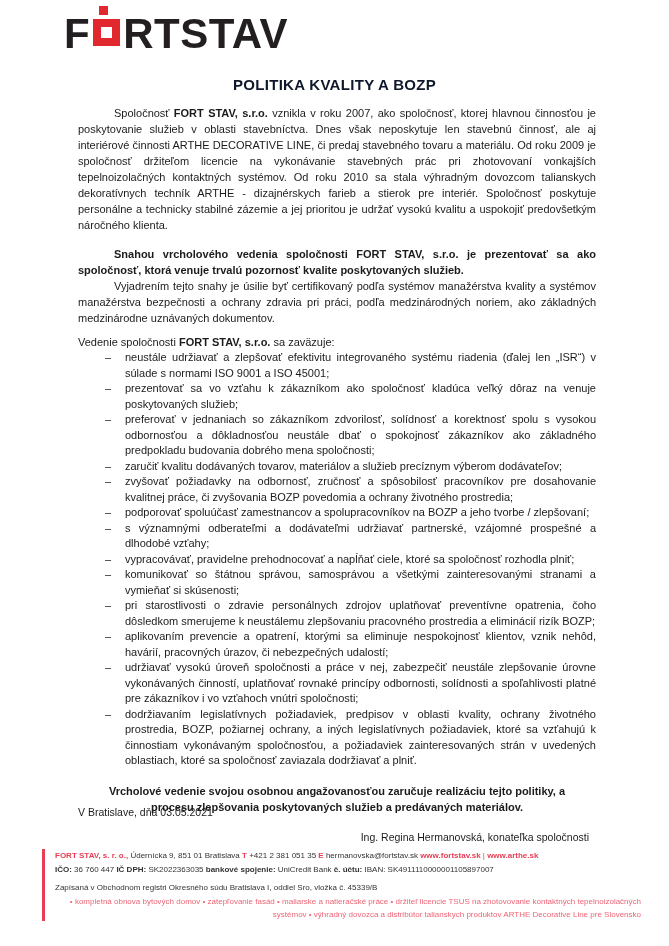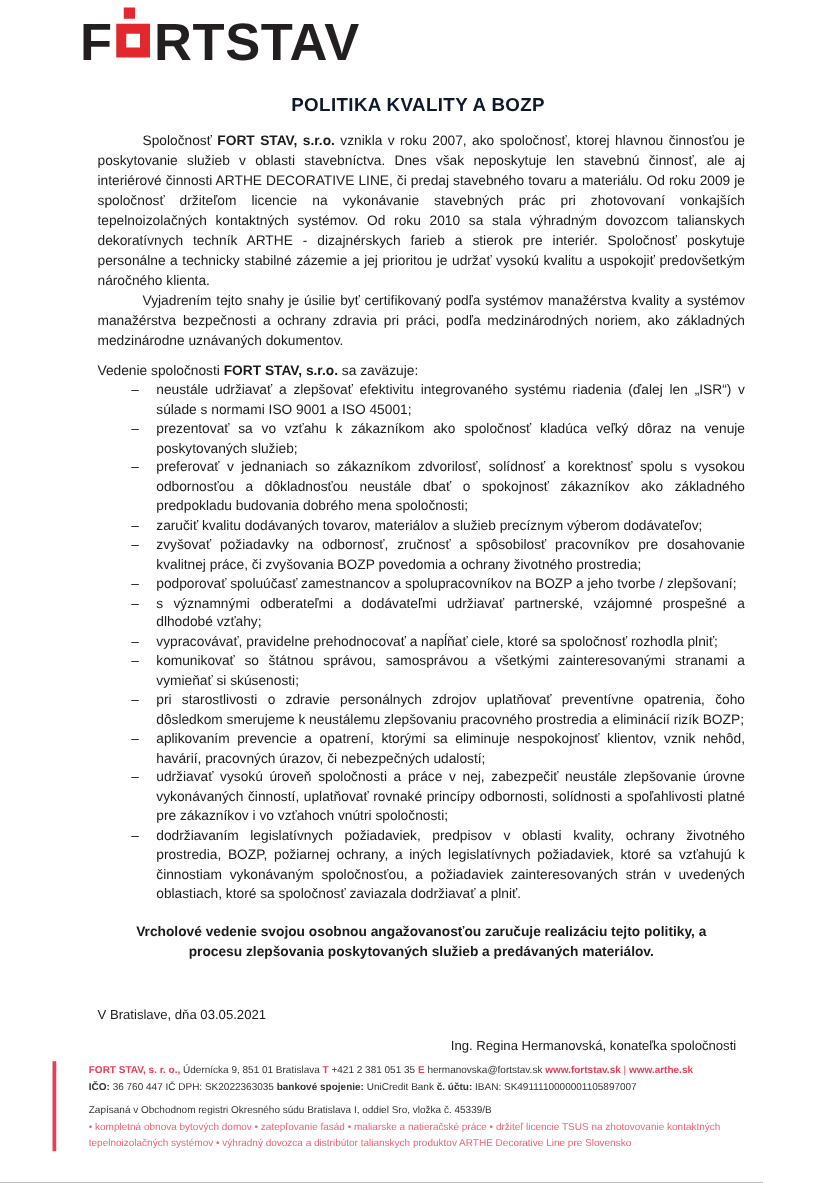--- a/index.html
+++ b/index.html
@@ -46,21 +46,21 @@
     text-align: center; font-weight: bold; line-height: 16px;
   }
   
   .date-sig { position: absolute; left: 78px; right: 80px; top: 806px; font-size: 10.5px; }
   .date-line { text-align: left; }
   .sig-line { margin-top: 13px; text-align: right; }
   
   .footer {
     position: absolute; left: 42px; right: 28px; top: 849px;
     border-left: 3px solid #d93a4c;
-    padding-left: 26px;
+    padding-left: 10px;
     font-size: 8px; line-height: 13.5px; color: #333;
   }
   .footer-line { text-align: left; }
   .footer-line.gap { margin-top: 5px; }
   .footer-services { line-height: 13px; }
 </style>
 </head>
 <body>
 
 <div class="page">
@@ -73,20 +73,21 @@
         <span class="logo-big-square" style="border-color: rgb(224, 40, 46);"></span>
       </span>
       <span class="logo-letters">RTSTAV</span>
     </div>
   </div>
 
   <div class="doc-title">POLITIKA KVALITY A BOZP</div>
 
   <div class="body-col">
     <p class="para"><span>Spoločnosť </span><span style="font-weight: bold;">FORT STAV, s.r.o.</span><span> vznikla v roku 2007, ako spoločnosť, ktorej hlavnou činnosťou je poskytovanie služieb v oblasti stavebníctva. Dnes však neposkytuje len stavebnú činnosť, ale aj interiérové činnosti ARTHE DECORATIVE LINE, či predaj stavebného tovaru a materiálu. Od roku 2009 je spoločnosť držiteľom licencie na vykonávanie stavebných prác pri zhotovovaní vonkajších tepelnoizolačných kontaktných systémov. Od roku 2010 sa stala výhradným dovozcom talianskych dekoratívnych techník ARTHE - dizajnérskych farieb a stierok pre interiér. Spoločnosť poskytuje personálne a technicky stabilné zázemie a jej prioritou je udržať vysokú kvalitu a uspokojiť predovšetkým náročného klienta.</span></p>
+    <p class="para gap-before"><span style="font-weight: bold;">Snahou vrcholového vedenia spoločnosti FORT STAV, s.r.o. je prezentovať sa ako spoločnosť, ktorá venuje trvalú pozornosť kvalite poskytovaných služieb.</span></p>
     <p class="para"><span>Vyjadrením tejto snahy je úsilie byť certifikovaný podľa systémov manažérstva kvality a systémov manažérstva bezpečnosti a ochrany zdravia pri práci, podľa medzinárodných noriem, ako základných medzinárodne uznávaných dokumentov.</span></p>
 
     <div class="intro-line"><span>Vedenie spoločnosti </span><span style="font-weight: bold;">FORT STAV, s.r.o.</span><span> sa zaväzuje:</span></div>
 
     <div class="list">
         <div class="li">
           <span class="li-dash">–</span>
           <span class="li-text">neustále udržiavať a zlepšovať efektivitu integrovaného systému riadenia (ďalej len „ISR“) v súlade s normami ISO 9001 a ISO 45001;</span>
         </div>
         <div class="li">
@@ -142,18 +143,18 @@
     <p class="closing">Vrcholové vedenie svojou osobnou angažovanosťou zaručuje realizáciu tejto politiky, a procesu zlepšovania poskytovaných služieb a predávaných materiálov.</p>
   </div>
 
   <div class="date-sig">
     <div class="date-line">V Bratislave, dňa 03.05.2021</div>
     <div class="sig-line">Ing. Regina Hermanovská, konateľka spoločnosti</div>
   </div>
 
   <div class="footer" style="border-left-color: rgb(230, 62, 84);">
     <div class="footer-line"><span style="font-weight: bold; color: rgb(230, 62, 84);">FORT STAV, s. r. o.,</span><span> Údernícka 9, 851 01 Bratislava  </span><span style="font-weight: bold; color: rgb(230, 62, 84);">T</span><span> +421 2 381 051 35  </span><span style="font-weight: bold; color: rgb(230, 62, 84);">E</span><span> hermanovska@fortstav.sk  </span><span style="font-weight: bold; color: rgb(230, 62, 84);">www.fortstav.sk</span><span style="color: rgb(230, 62, 84);"> | </span><span style="font-weight: bold; color: rgb(230, 62, 84);">www.arthe.sk</span></div>
-    <div class="footer-line"><span style="font-weight: bold;">IČO:</span><span> 36 760 447 </span><span style="font-weight: normal; margin-top: 32px;">IČ DPH:</span><span> SK2022363035 </span><span style="font-weight: bold;">bankové spojenie:</span><span> UniCredit Bank </span><span style="font-weight: bold;">č. účtu:</span><span> IBAN: SK4911110000001105897007</span></div>
+    <div class="footer-line"><span style="font-weight: bold;">IČO:</span><span> 36 760 447 </span><span style="font-weight: bold; margin-top: 32px;">IČ DPH:</span><span> SK2022363035 </span><span style="font-weight: bold;">bankové spojenie:</span><span> UniCredit Bank </span><span style="font-weight: bold;">č. účtu:</span><span> IBAN: SK4911110000001105897007</span></div>
     <div class="footer-line gap">Zapísaná v Obchodnom registri Okresného súdu Bratislava I, oddiel Sro, vložka č. 45339/B</div>
-    <div class="footer-line footer-services" style="color: rgb(237, 101, 118);">• kompletná obnova bytových domov • zatepľovanie fasád • maliarske a natieračské práce • držiteľ licencie TSUS na zhotovovanie kontaktných tepelnoizolačných systémov • výhradný dovozca a distribútor talianskych produktov ARTHE Decorative Line pre Slovensko</div>
+    <div class="footer-line footer-services" style="color: rgb(237, 101, 118); text-align: right;">• kompletná obnova bytových domov • zatepľovanie fasád • maliarske a natieračské práce • držiteľ licencie TSUS na zhotovovanie kontaktných tepelnoizolačných systémov • výhradný dovozca a distribútor talianskych produktov ARTHE Decorative Line pre Slovensko</div>
   </div>
 
 </div>
 
 </body></html>

